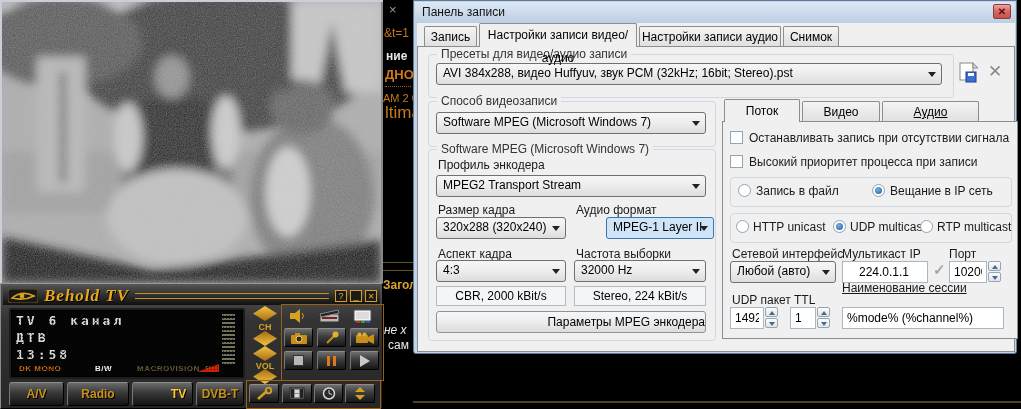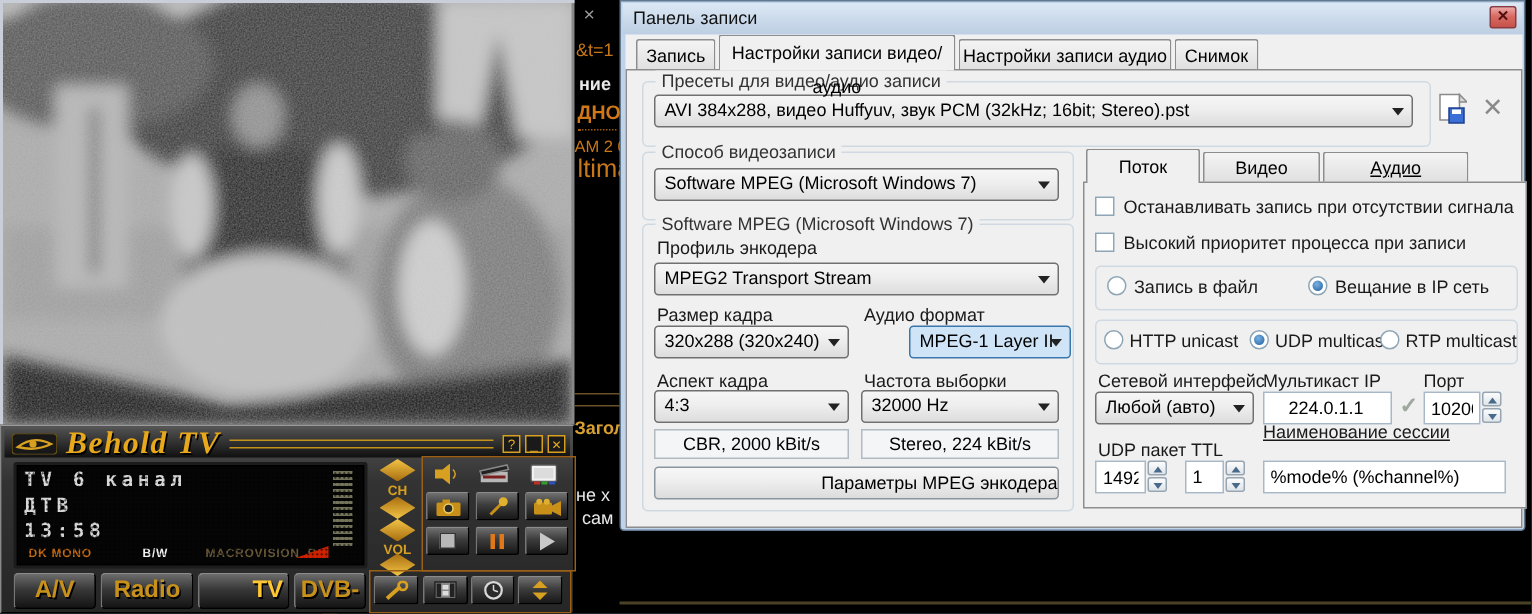--- a/index.html
+++ b/index.html
@@ -50,21 +50,21 @@
   .spin .up{top:0}.spin .dn{top:11px}
   .spin i{position:absolute;left:3px;width:0;height:0;border-left:3px solid transparent;border-right:3px solid transparent;}
   .spin .up i{top:3px;border-bottom:4px solid #4a6a8a;}
   .spin .dn i{top:3px;border-top:4px solid #4a6a8a;}
   
   #tvp{position:absolute;left:0;top:283px;width:383px;height:126px;box-sizing:border-box;
        background:linear-gradient(#545454,#333 30%,#262626);
        border-top:1px solid #9a9a9a;border-left:1px solid #8a8a8a;border-right:1px solid #000;border-bottom:1px solid #000;}
   #tvp-title{position:absolute;left:2px;top:2px;right:2px;height:19px;background:linear-gradient(#4e4e4e,#101010);
        display:flex;align-items:center;}
-  #tvp-name{font-family:"Liberation Serif",serif;font-weight:bold;font-style:italic;font-size:21px;
+  #tvp-name{font-family:"Liberation Serif",serif;font-weight:bold;font-style:italic;font-size:17px;
        color:#e8a81c;text-shadow:1px 1px 0 #000;margin-left:6px;letter-spacing:1px;}
   .goldline{height:4px;border-top:1px solid #c6921a;border-bottom:1px solid #c6921a;flex:1;margin:0 6px;}
   .tbtn{width:12px;height:12px;border:1px solid #d8a020;color:#e8b020;font-size:9px;line-height:11px;
        text-align:center;margin-right:3px;background:#1a1a1a;box-sizing:border-box;}
   #lcd{position:absolute;left:8px;top:24px;width:236px;height:71px;background:#050505;
        border:2px solid #1c1c1c;border-radius:2px;box-sizing:border-box;box-shadow:inset 0 0 0 1px #000;}
   #lcd::after{content:'';position:absolute;inset:1px;pointer-events:none;
        background-image:radial-gradient(rgba(0,0,0,.6) 34%,transparent 36%);background-size:3px 3px;}
   .lcdtxt{position:absolute;font-family:"DejaVu Sans Mono",monospace;font-weight:bold;font-size:13px;
        letter-spacing:3px;color:#d8d8d8;}
@@ -77,21 +77,21 @@
        background:linear-gradient(#f2c445,#a86d10);
        clip-path:polygon(50% 0,100% 50%,50% 100%,0 50%);}
   .cvlab{position:absolute;font-size:9px;font-weight:bold;color:#d8a020;width:24px;text-align:center;}
   .obox{position:absolute;border:1px solid #9c5f16;}
   .mbtn{position:absolute;width:29px;height:19px;box-sizing:border-box;border-radius:2px;
        border-top:1px solid #8c8c8c;border-left:1px solid #777;border-right:1px solid #000;border-bottom:1px solid #000;
        background:linear-gradient(#6e6e6e,#3c3c3c 45%,#181818);display:flex;align-items:center;justify-content:center;}
   .srcb{position:absolute;height:24px;box-sizing:border-box;border-radius:3px;
        border-top:1px solid #8c8c8c;border-left:1px solid #777;border-right:1px solid #000;border-bottom:1px solid #000;
        background:linear-gradient(#6a6a6a,#383838 45%,#141414);
-       color:#c8921a;font-weight:bold;font-size:16px;text-align:center;line-height:22px;text-shadow:1px 1px 0 #000;}
+       color:#c8921a;font-weight:bold;font-size:12px;text-align:center;line-height:22px;text-shadow:1px 1px 0 #000;}
   .srcb.active{color:#ffc832;}
   .ico{display:block;}
 </style>
 </head>
 <body>
 
 <div id="root">
 
   <div id="video">
     <svg width="379" height="281" viewBox="0 0 379 281">
@@ -135,21 +135,21 @@
     <div class="frag" style="left:389px;top:2px;color:#9a9a9a;font-size:13px;">×</div>
     <div class="frag" style="left:384px;top:26px;color:#c87818;">&amp;t=1</div>
     <div class="frag" style="left:386px;top:49px;color:#e8e8e8;font-weight:bold;">ние</div>
     <div class="frag" style="left:385px;top:67px;color:#d07818;font-weight:bold;font-size:13px;">ДНОС</div>
     <div class="frag" style="left:385px;top:86px;width:26px;border-bottom:1px dotted #a05a10;"></div>
     <div class="frag" style="left:383px;top:92px;color:#c87818;font-size:11px;">AM 2 0</div>
     <div class="frag" style="left:385px;top:103px;color:#c87818;font-size:17px;">ltimat</div>
     <div class="frag" style="left:383px;top:262px;width:30px;border-top:1px solid #6a5228;"></div>
     <div class="frag" style="left:383px;top:270px;width:30px;border-top:1px solid #6a5228;"></div>
     <div class="frag" style="left:383px;top:278px;color:#d8a030;font-weight:bold;">Загол</div>
-    <div class="frag" style="left:384px;top:323px;color:#e8e8e8;">не х</div>
+    <div class="frag" style="left:384px;top:323px;color:#e8e8e8;font-style:italic;">не х</div>
     <div class="frag" style="left:388px;top:338px;color:#e8e8e8;">сам</div>
     <div class="frag" style="left:413px;top:401px;width:608px;border-top:2px solid #4a4226;"></div>
   </div>
 
   <div id="dlg">
     <div id="dlg-title">Панель записи</div>
     <div id="dlg-close">✕</div>
     <div id="dlg-client">
 
       <div class="tab" style="left:7px;top:3px;width:53px;">Запись</div>

